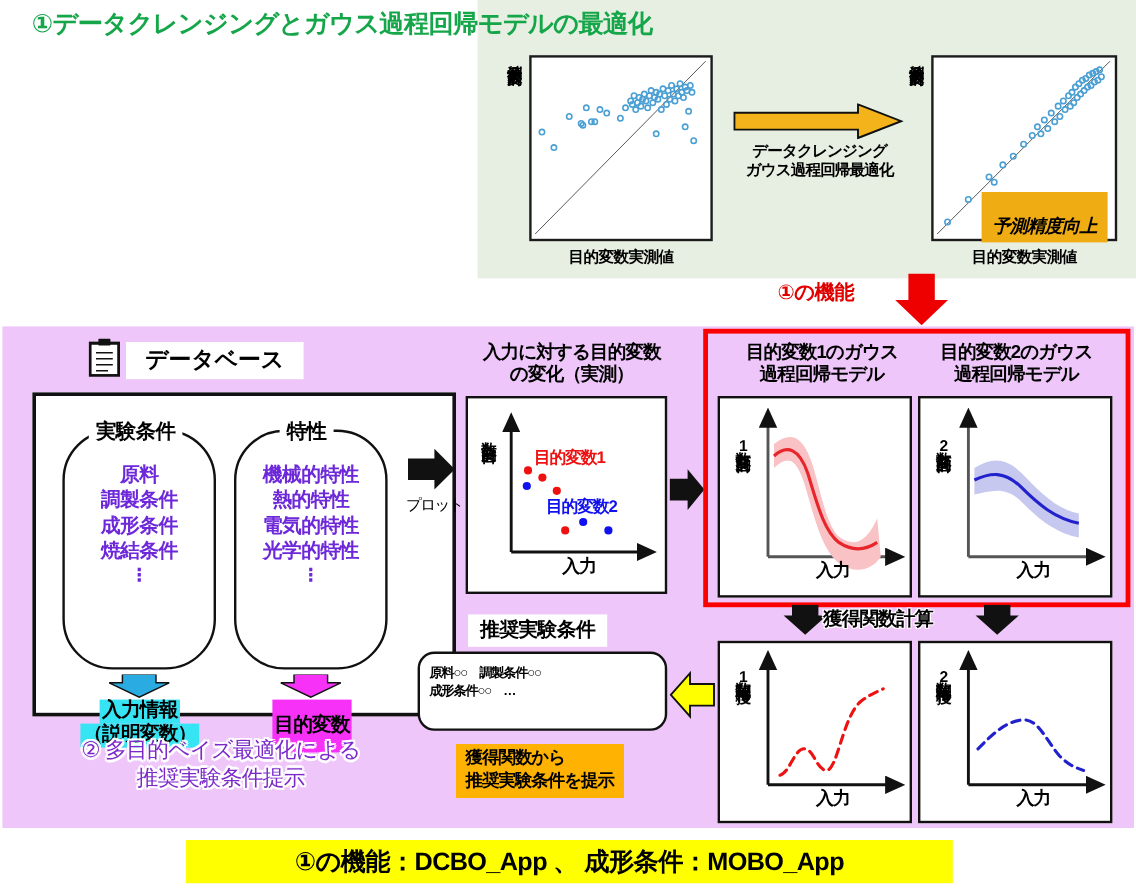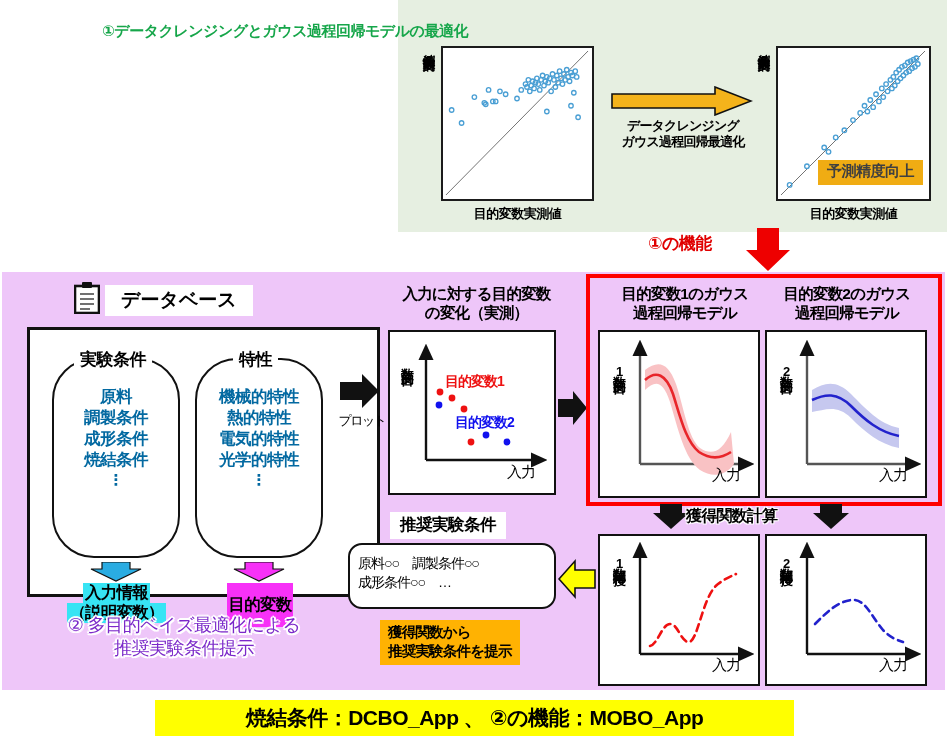--- a/index.html
+++ b/index.html
@@ -12,23 +12,23 @@
   }
 
   .abs { position: absolute; }
 
   
   #top-panel {
     left: 398px; top: 0px; width: 549px; height: 232px;
     background: #e6efe1;
   }
   #top-title {
-    left: 0px; top: 22px; width: 549px;
+    left: 0px; top: 6px; width: 549px;
     text-align: center;
-    font-size: 15px; font-weight: bold;
+    font-size: 21px; font-weight: bold;
     color: #16a64a;
     letter-spacing: -0.5px;
     white-space: nowrap;
     padding-left: 21px;
   }
   .scatter-box {
     background: #ffffff;
     border: 2.5px solid #1b1b1b;
   }
   #scatter-left  { left: 441px; top: 46px;  width: 153px; height: 155px; }
@@ -52,23 +52,23 @@
 
   #mid-arrow { left: 611px; top: 86px; }
   #mid-arrow-txt {
     left: 603px; top: 118px; width: 160px;
     font-size: 13px; font-weight: bold; color: #000;
     line-height: 1.25; letter-spacing: -0.8px; text-align: center;
   }
   #accuracy-badge {
     left: 818px; top: 160px;
     background: #f0ac13;
-    padding: 2px 9px 4px 9px;
-    font-size: 15px; font-weight: bold; color: #404040;
-    letter-spacing: -0.5px; white-space: nowrap;
+    padding: 19px 9px 4px 9px;
+    font-size: 15px; font-weight: bold; color: #000000;
+    letter-spacing: -0.5px; white-space: nowrap; font-style: italic;
   }
 
   
   #apply-label {
     left: 648px; top: 232px;
     font-size: 17px; font-weight: bold; color: #e00000;
     letter-spacing: -0.5px; white-space: nowrap;
   }
   #apply-arrow { left: 745px; top: 228px; }
 
@@ -102,21 +102,21 @@
   .rbox-cap {
     position: absolute; top: -12px;
     background: #ffffff; padding: 0 6px;
     font-size: 17px; font-weight: bold; color: #000;
     white-space: nowrap; letter-spacing: -0.5px;
   }
   #cap-left  { left: 20px; }
   #cap-right { left: 36px; }
   .rbox-list {
     position: absolute; left: 0; top: 26px; width: 100%;
-    font-size: 16.5px; font-weight: bold; color: #0369a1;
+    font-size: 16.5px; font-weight: bold; color: #6d28d9;
     line-height: 1.28; letter-spacing: -0.5px; text-align: center;
   }
   .dots { font-size: 15px; letter-spacing: 0; }
 
   .fat-arrow-down { position: absolute; }
   #fa-blue  { left: 60px; top: 232px; }
   #fa-pink  { left: 203px; top: 232px; }
 
   .tag {
     position: absolute;
@@ -202,21 +202,21 @@
     padding: 2px 10px 3px 10px;
     font-size: 16.5px; font-weight: bold; color: #000;
     letter-spacing: -0.5px; white-space: nowrap;
   }
   #rec-box {
     left: 348px; top: 543px; width: 208px; height: 66px;
     background: #ffffff; border: 2.5px solid #111; border-radius: 14px;
   }
   #rec-text {
     position: absolute; left: 8px; top: 9px; width: 192px;
-    font-size: 14px; font-weight: normal; color: #000;
+    font-size: 11px; font-weight: bold; color: #000;
     line-height: 1.35; letter-spacing: -1px;
   }
   #rec-yellow-arrow { left: 558px; top: 558px; }
   #rec-note {
     left: 380px; top: 620px;
     background: #ffb202;
     padding: 3px 8px 4px 8px;
     font-size: 14.5px; font-weight: bold; color: #000;
     line-height: 1.3; letter-spacing: -0.8px; white-space: nowrap;
   }
@@ -231,22 +231,22 @@
   }
 
   .axlabel-v {
     position: absolute;
     writing-mode: vertical-rl; text-orientation: upright;
     font-size: 13px; font-weight: bold; color: #000;
     letter-spacing: -2px; white-space: nowrap;
   }
   .axlabel-h {
     position: absolute;
-    font-size: 15px; font-weight: normal; color: #000;
-    letter-spacing: -1px; white-space: nowrap; text-align: right;
+    font-size: 15px; font-weight: bold; color: #000;
+    letter-spacing: -1px; white-space: nowrap; text-align: center;
   }
   .series-lab {
     position: absolute;
     font-size: 14px; font-weight: bold;
     letter-spacing: -1px; white-space: nowrap;
   }
 </style>
 </head>
 <body>
 
@@ -566,13 +566,13 @@
 <div class="abs" id="rec-yellow-arrow">
   <svg width="38" height="42" viewBox="0 0 38 42">
     <polygon points="1,21 17,3 17,12 37,12 37,30 17,30 17,39" fill="#ffff00" stroke="#111" stroke-width="1.6"></polygon>
   </svg>
 </div>
 <div class="abs" id="rec-note">
   <div>獲得関数から</div>
   <div>推奨実験条件を提示</div>
 </div>
 
-<div class="abs" id="bottom-banner">焼結条件：DCBO_App 、 ②の機能：MOBO_App</div>
+<div class="abs" id="bottom-banner">①の機能：DCBO_App 、 成形条件：MOBO_App</div>
 
 </body></html>

